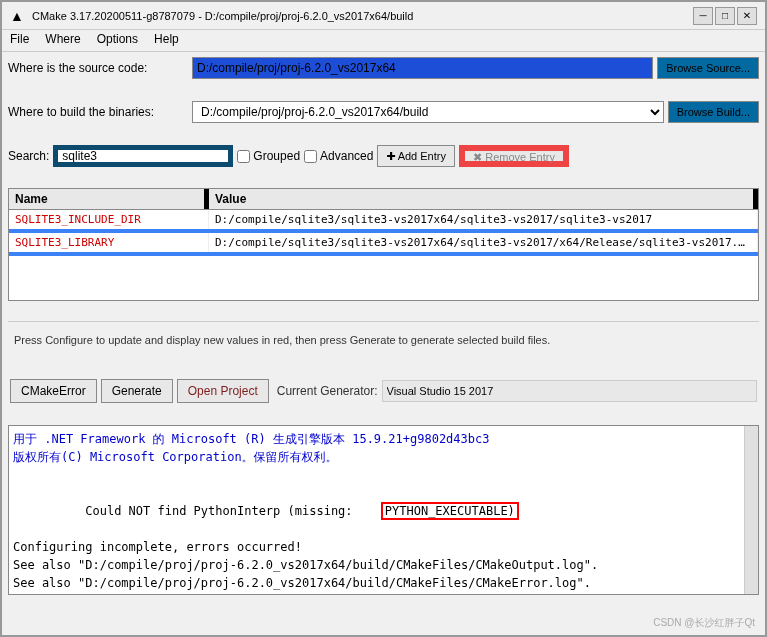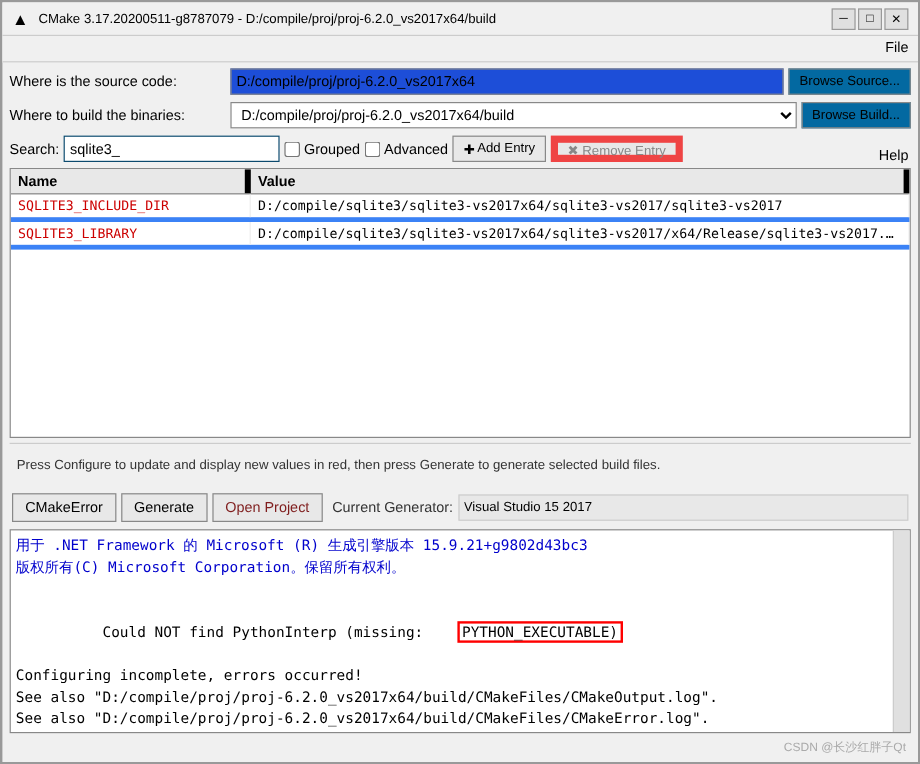--- a/index.html
+++ b/index.html
@@ -57,34 +57,33 @@
       align-items: center;
       justify-content: center;
     }
     .menu-bar {
       display: flex;
       gap: 16px;
       padding: 2px 8px;
       border-bottom: 1px solid #ccc;
       background: #f0f0f0;
       height: 22px;
-      align-items: flex-end;
-      flex-direction: column;
+      align-items: flex-start;
     }
     .menu-item {
       font-size: 12px;
       cursor: pointer;
       color: #000;
     }
     .content-area {
       flex: 1;
       display: flex;
       flex-direction: column;
       padding: 4px 6px;
-      gap: 4px;
+      gap: 20px;
     }
     .form-row {
       display: flex;
       align-items: center;
       gap: 4px;
       height: 24px;
     }
     .form-label {
       font-size: 12px;
       white-space: nowrap;
@@ -121,21 +120,21 @@
       gap: 4px;
       height: 24px;
     }
     .search-label {
       font-size: 12px;
       white-space: nowrap;
     }
     .search-input {
       width: 180px;
       height: 22px;
-      border: 1px solid #0c4a6e;
+      border: 5px solid #0c4a6e;
       padding: 2px 4px;
       font-size: 12px;
       background: white;
     }
     .checkbox-label {
       display: flex;
       align-items: center;
       gap: 3px;
       font-size: 12px;
     }
@@ -289,21 +288,21 @@
     </div>
     <div class="title-bar-controls">
       <button class="title-btn">─</button>
       <button class="title-btn">□</button>
       <button class="title-btn">✕</button>
     </div>
   </div>
 
   <div class="menu-bar">
     <span class="menu-item">File</span>
-    <span class="menu-item">Could</span>
+    <span class="menu-item">Where</span>
     <span class="menu-item">Options</span>
     <span class="menu-item">Help</span>
   </div>
 
   <div class="content-area">
 
     <div class="form-row">
       <span class="form-label">Where is the source code:</span>
       <input class="form-input" type="text" value="D:/compile/proj/proj-6.2.0_vs2017x64" style="">
       <button class="browse-btn">Browse Source...</button>

